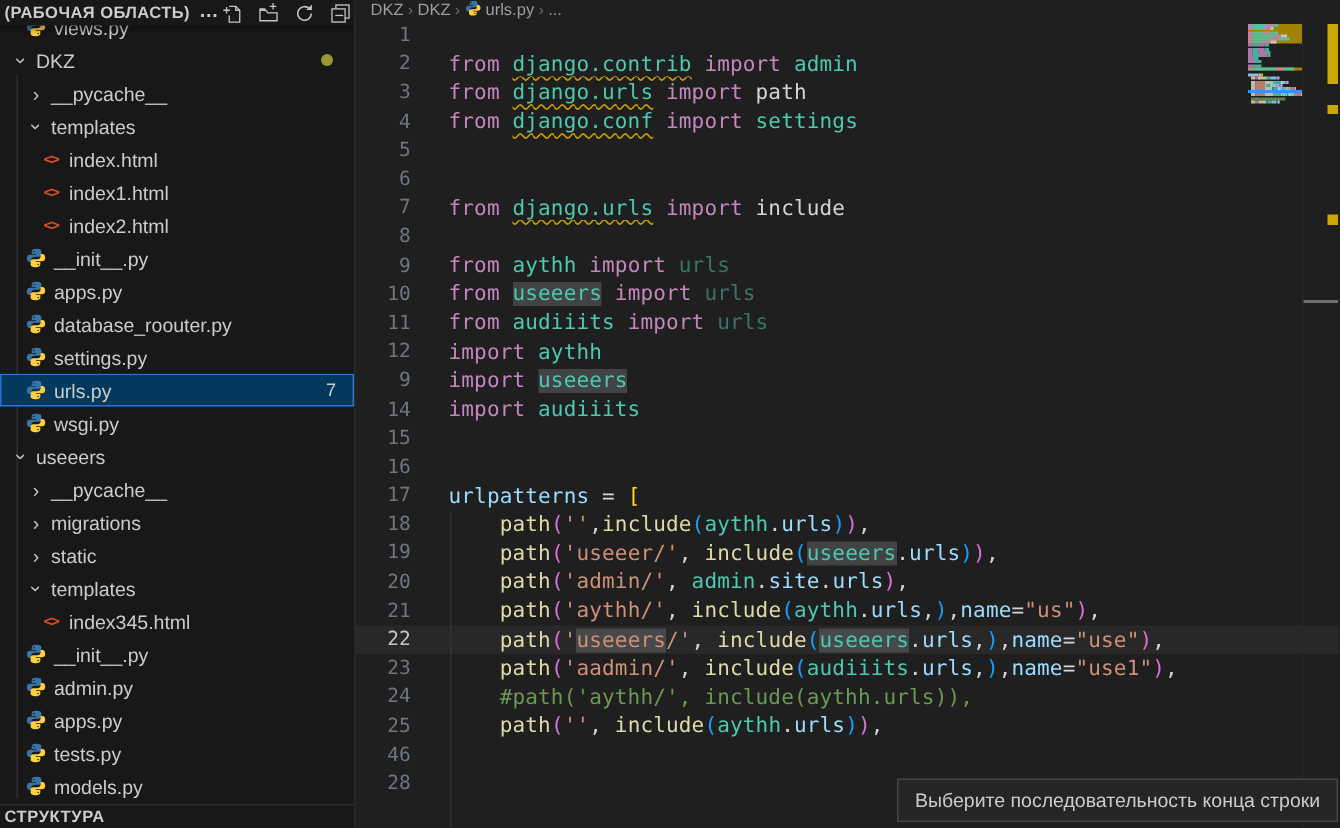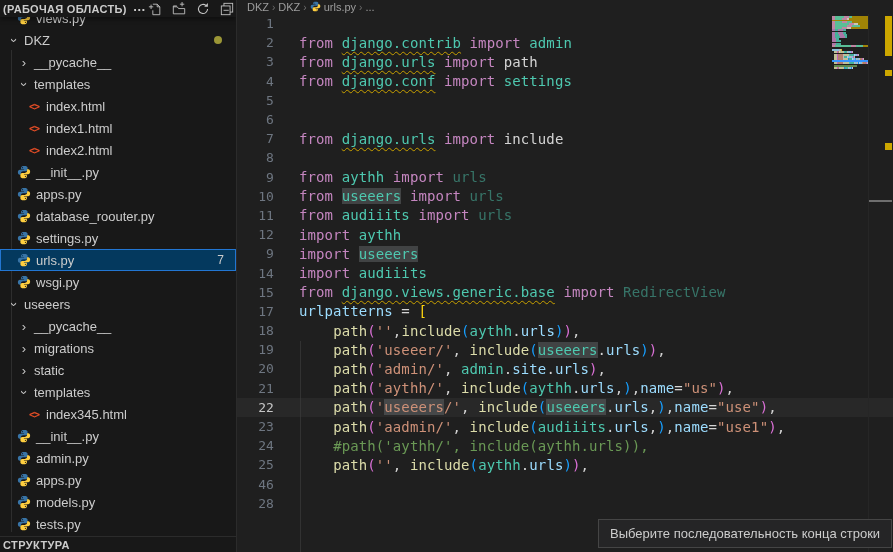--- a/index.html
+++ b/index.html
@@ -211,30 +211,30 @@
         </span>
         <span class="tlabel">apps.py</span>
       </div>
       <div class="trow" style="padding-left: 16px;">
         <span class="ficon">
           <svg width="14" height="14" viewBox="0 0 16 16">
             <path fill="#3874A6" d="M7.9 1C6.1 1 4.7 1.6 4.7 3v1.9h3.4v.6H3.3C1.8 5.5 1 6.7 1 8.2c0 1.6.7 2.9 2.2 2.9h1.3V9.3C4.5 8 5.6 7 6.9 7h3.3c1.1 0 1.9-.9 1.9-2V3c0-1.4-1.5-2-3.2-2zM6.4 2.4a.6.6 0 1 1 0 1.2.6.6 0 0 1 0-1.2z"></path>
             <path fill="#FFCF3F" d="M8.1 15c1.8 0 3.2-.6 3.2-2v-1.9H7.9v-.6h4.8c1.5 0 2.3-1.2 2.3-2.7 0-1.6-.7-2.9-2.2-2.9h-1.3v1.8c0 1.3-1.1 2.3-2.4 2.3H5.8c-1.1 0-1.9.9-1.9 2V13c0 1.4 1.5 2 3.2 2zm1.5-1.4a.6.6 0 1 1 0-1.2.6.6 0 0 1 0 1.2z"></path>
           </svg>
         </span>
+        <span class="tlabel">tests.py</span>
+      </div>
+      <div class="trow" style="padding-left: 16px;">
+        <span class="ficon">
+          <svg width="14" height="14" viewBox="0 0 16 16">
+            <path fill="#3874A6" d="M7.9 1C6.1 1 4.7 1.6 4.7 3v1.9h3.4v.6H3.3C1.8 5.5 1 6.7 1 8.2c0 1.6.7 2.9 2.2 2.9h1.3V9.3C4.5 8 5.6 7 6.9 7h3.3c1.1 0 1.9-.9 1.9-2V3c0-1.4-1.5-2-3.2-2zM6.4 2.4a.6.6 0 1 1 0 1.2.6.6 0 0 1 0-1.2z"></path>
+            <path fill="#FFCF3F" d="M8.1 15c1.8 0 3.2-.6 3.2-2v-1.9H7.9v-.6h4.8c1.5 0 2.3-1.2 2.3-2.7 0-1.6-.7-2.9-2.2-2.9h-1.3v1.8c0 1.3-1.1 2.3-2.4 2.3H5.8c-1.1 0-1.9.9-1.9 2V13c0 1.4 1.5 2 3.2 2zm1.5-1.4a.6.6 0 1 1 0-1.2.6.6 0 0 1 0 1.2z"></path>
+          </svg>
+        </span>
         <span class="tlabel">models.py</span>
-      </div>
-      <div class="trow" style="padding-left: 16px;">
-        <span class="ficon">
-          <svg width="14" height="14" viewBox="0 0 16 16">
-            <path fill="#3874A6" d="M7.9 1C6.1 1 4.7 1.6 4.7 3v1.9h3.4v.6H3.3C1.8 5.5 1 6.7 1 8.2c0 1.6.7 2.9 2.2 2.9h1.3V9.3C4.5 8 5.6 7 6.9 7h3.3c1.1 0 1.9-.9 1.9-2V3c0-1.4-1.5-2-3.2-2zM6.4 2.4a.6.6 0 1 1 0 1.2.6.6 0 0 1 0-1.2z"></path>
-            <path fill="#FFCF3F" d="M8.1 15c1.8 0 3.2-.6 3.2-2v-1.9H7.9v-.6h4.8c1.5 0 2.3-1.2 2.3-2.7 0-1.6-.7-2.9-2.2-2.9h-1.3v1.8c0 1.3-1.1 2.3-2.4 2.3H5.8c-1.1 0-1.9.9-1.9 2V13c0 1.4 1.5 2 3.2 2zm1.5-1.4a.6.6 0 1 1 0-1.2.6.6 0 0 1 0 1.2z"></path>
-          </svg>
-        </span>
-        <span class="tlabel">tests.py</span>
       </div>
     </div>
   <div id="explorer-header">
     <span class="title">(РАБОЧАЯ ОБЛАСТЬ)</span>
     <span class="more">…</span>
     <span class="spacer"></span>
     <span class="hicons" id="hicons" style="display: flex;">
         <span class="hicon">
           <svg viewBox="0 0 16 16">
             <path fill="none" stroke="#c5c5c5" d="M5.5 2.5h5l3 3v9h-8v-5"></path>
@@ -339,21 +339,24 @@
     <div class="cl">
       <div class="ln">9</div>
       <div class="ct"><span class="tok kw" style="color: rgb(197, 134, 192);">import </span><span class="tok mod hl" style="color: rgb(78, 201, 176);">useeers</span></div>
     </div>
     <div class="cl">
       <div class="ln">14</div>
       <div class="ct"><span class="tok kw" style="color: rgb(197, 134, 192);">import </span><span class="tok mod" style="color: rgb(78, 201, 176);">audiiits</span></div>
     </div>
     <div class="cl">
       <div class="ln">15</div>
-      <div class="ct"><span class="tok kw" style="color: rgb(197, 134, 192);">from </span><span class="tok mod sq" style="color: rgb(78, 201, 176);">django.views.generic.base</span><span class="tok kw" style="color: rgb(197, 134, 192);"> import </span><span class="tok mod fade" style="color: rgb(78, 201, 176);">RedirectView</span></div>
+    </div>
+    <div class="cl">
+      <div class="ln">16</div>
+      <div class="ct"></div>
     </div>
     <div class="cl">
       <div class="ln">17</div>
       <div class="ct"><span class="tok var" style="color: rgb(156, 220, 254);">urlpatterns</span><span class="tok plain" style="color: rgb(212, 212, 212);"> = </span><span class="tok b1" style="color: rgb(255, 215, 16);">[</span></div>
     </div>
     <div class="cl">
       <div class="ln">18</div>
       <div class="ct"><span class="tok plain" style="color: rgb(212, 212, 212);">    </span><span class="tok fn" style="color: rgb(220, 220, 170);">path</span><span class="tok b2" style="color: rgb(218, 112, 214);">(</span><span class="tok str" style="color: rgb(206, 145, 120);">''</span><span class="tok plain" style="color: rgb(212, 212, 212);">,</span><span class="tok fn" style="color: rgb(220, 220, 170);">include</span><span class="tok b3" style="color: rgb(23, 159, 255);">(</span><span class="tok mod" style="color: rgb(78, 201, 176);">aythh</span><span class="tok plain" style="color: rgb(212, 212, 212);">.</span><span class="tok var" style="color: rgb(156, 220, 254);">urls</span><span class="tok b3" style="color: rgb(23, 159, 255);">)</span><span class="tok b2" style="color: rgb(218, 112, 214);">)</span><span class="tok plain" style="color: rgb(212, 212, 212);">,</span></div>
     </div>
     <div class="cl">

